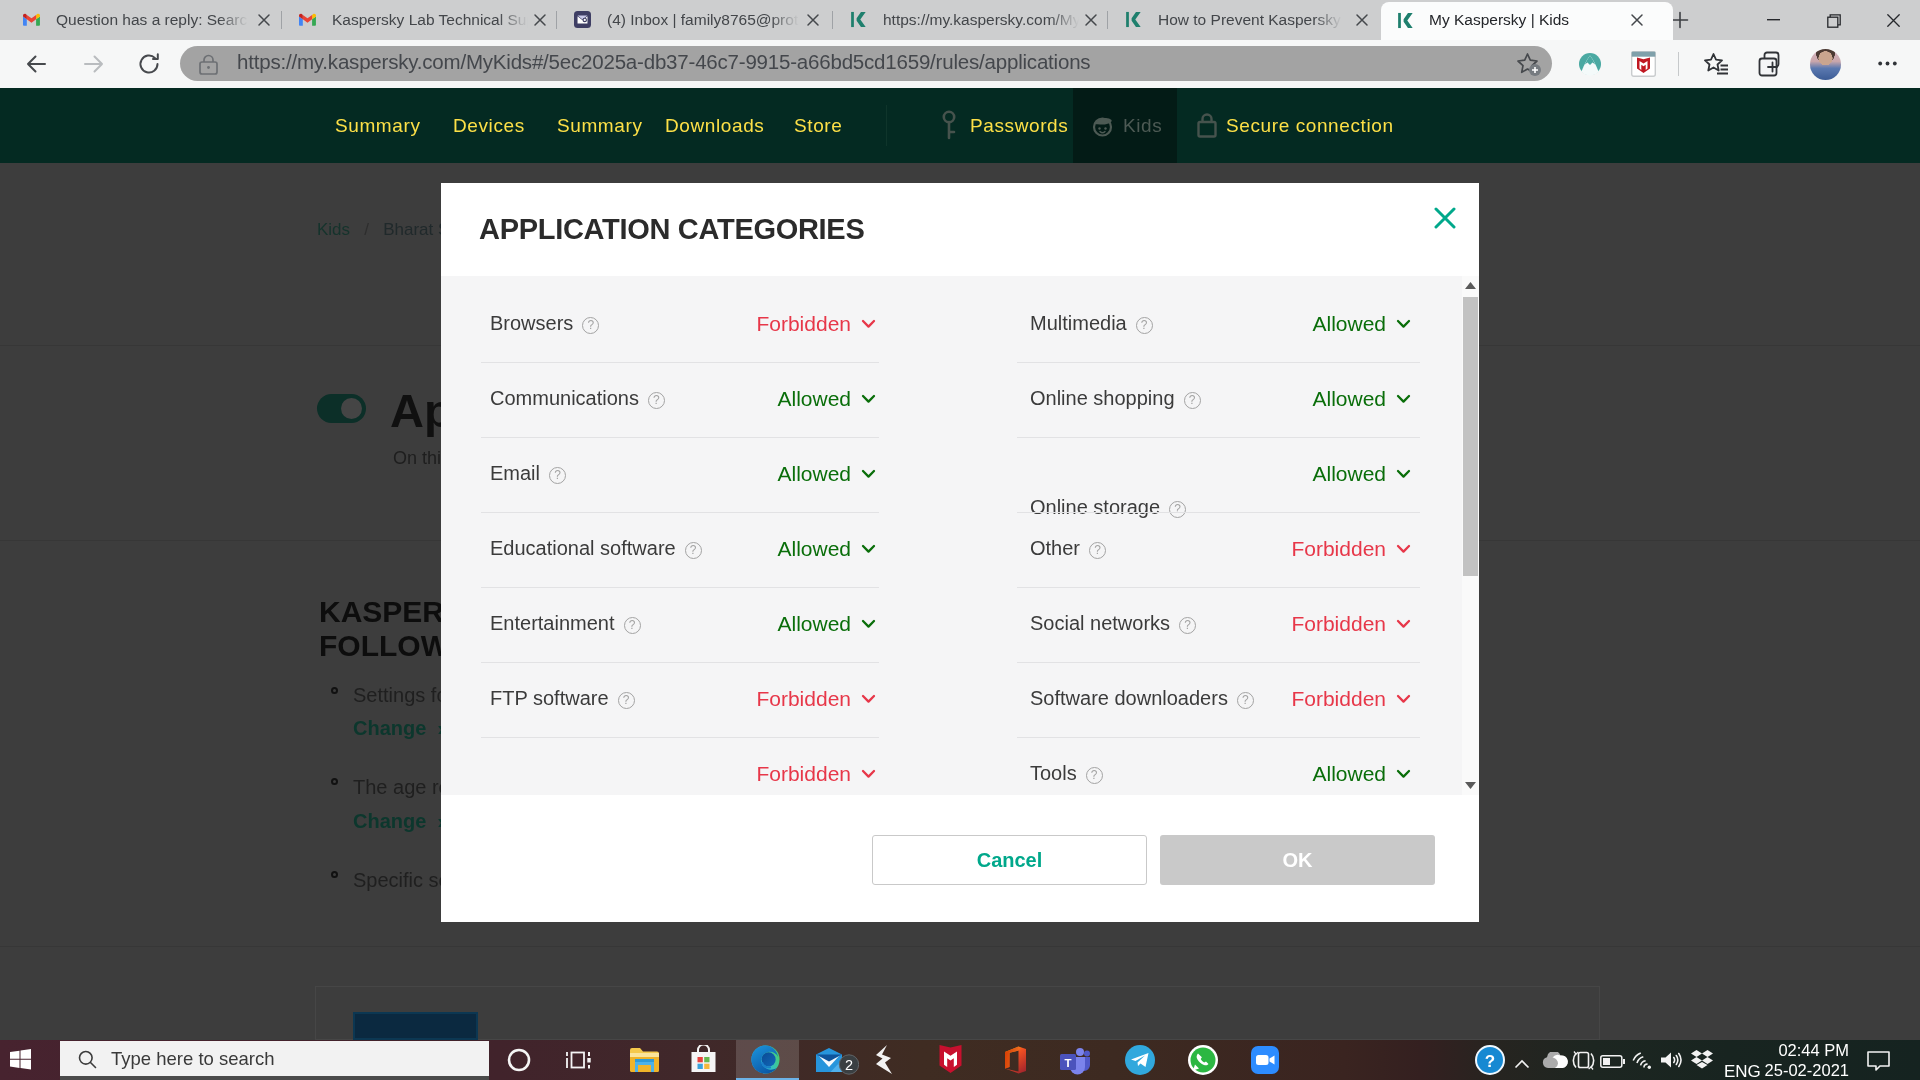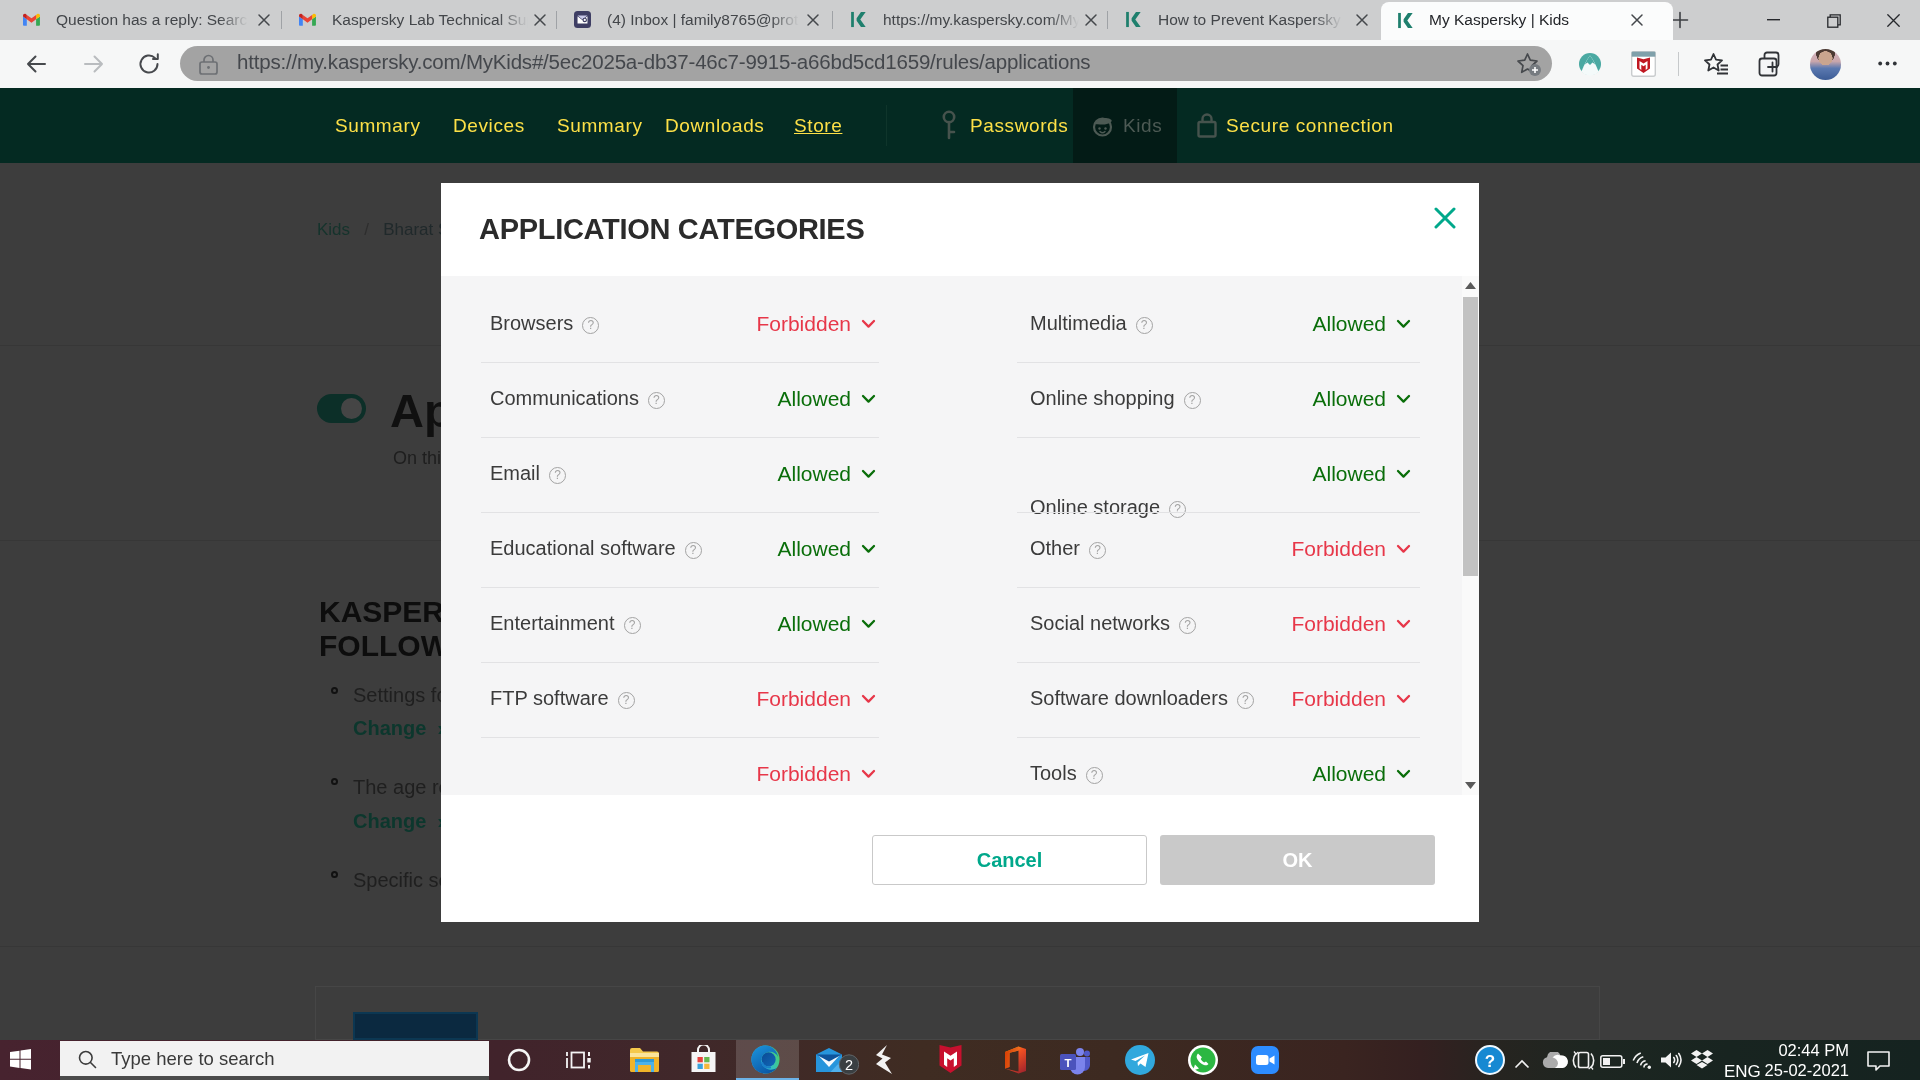--- a/index.html
+++ b/index.html
@@ -194,21 +194,21 @@
     </svg>
 
 </div>
 
 <div id="page">
   <div id="navbar">
     <div class="navl" style="left:335px;">Summary</div>
     <div class="navl" style="left:453px;">Devices</div>
     <div class="navl" style="left:557px;">Summary</div>
     <div class="navl" style="left:665px;">Downloads</div>
-    <div class="navl" style="left:794px;text-decoration:underline;">Store</div>
+    <div class="navl" style="left:794px;">Store</div>
     <div style="position:absolute;left:886px;top:17px;width:1px;height:41px;background:#0f352b;"></div>
     <div class="navl" style="left:970px;">Passwords</div>
     <div id="kidsbox"></div>
     <div class="navl" style="left:1123px;color:#4d5a54;">Kids</div>
     <div class="navl" style="left:1226px;">Secure connection</div>
 
 <svg style="position:absolute;left:941px;top:20px;" width="16" height="34" viewBox="0 0 16 34">
         <circle cx="8" cy="9" r="5.2" stroke="#46534d" stroke-width="2.6" fill="none"></circle>
         <path d="M8 14 V30 M8 24 H13" stroke="#46534d" stroke-width="2.6" stroke-linecap="round"></path>
       </svg>

